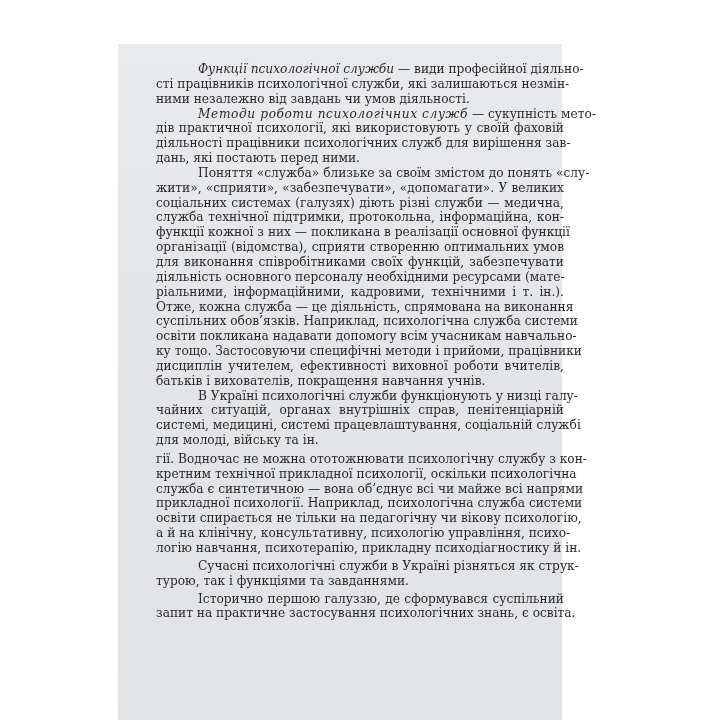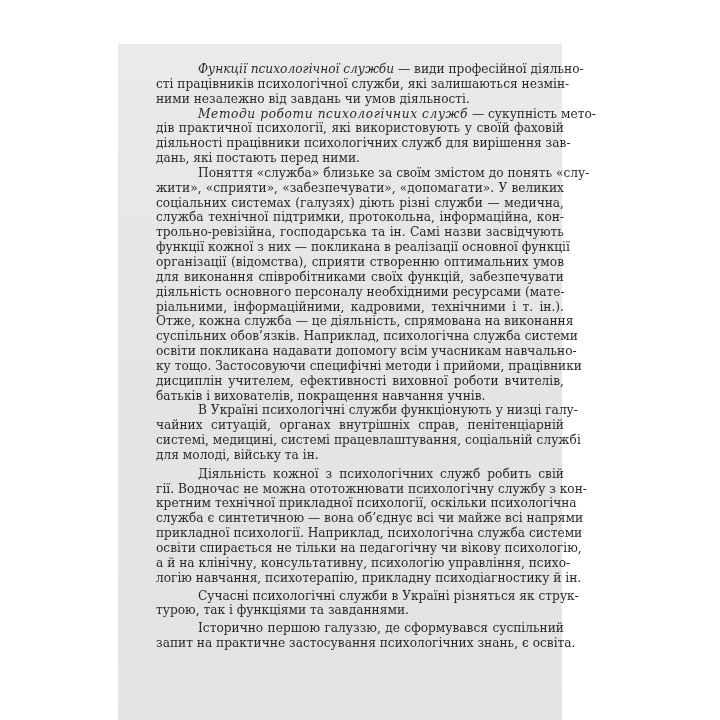--- a/index.html
+++ b/index.html
@@ -87,21 +87,20 @@
       <span class="line">дів практичної психології, які використовують у своїй фаховій</span>
       <span class="line">діяльності працівники психологічних служб для вирішення зав-</span>
       <span class="line last">дань, які постають перед ними.</span>
     </p>
 
     <p class="para">
       <span class="line first">Поняття «служба» близьке за своїм змістом до понять «слу-</span>
       <span class="line">жити», «сприяти», «забезпечувати», «допомагати». У великих</span>
       <span class="line">соціальних системах (галузях) діють різні служби — медична,</span>
       <span class="line">служба технічної підтримки, протокольна, інформаційна, кон-</span>
-      <span class="line">трольно-ревізійна, господарська та ін. Самі назви засвідчують</span>
       <span class="line">функції кожної з них — покликана в реалізації основної функції</span>
       <span class="line">організації (відомства), сприяти створенню оптимальних умов</span>
       <span class="line">для виконання співробітниками своїх функцій, забезпечувати</span>
       <span class="line">діяльність основного персоналу необхідними ресурсами (мате-</span>
       <span class="line">ріальними, інформаційними, кадровими, технічними і т. ін.).</span>
       <span class="line">Отже, кожна служба — це діяльність, спрямована на виконання</span>
       <span class="line">суспільних обов’язків. Наприклад, психологічна служба системи</span>
       <span class="line">освіти покликана надавати допомогу всім учасникам навчально-</span>
       <span class="line">ку тощо. Застосовуючи специфічні методи і прийоми, працівники</span>
       <span class="line">дисциплін учителем, ефективності виховної роботи вчителів,</span>
@@ -109,21 +108,20 @@
     </p>
 
     <p class="para">
       <span class="line first">В Україні психологічні служби функціонують у низці галу-</span>
       <span class="line">чайних ситуацій, органах внутрішніх справ, пенітенціарній</span>
       <span class="line">системі, медицині, системі працевлаштування, соціальній службі</span>
       <span class="line last">для молоді, війську та ін.</span>
     </p>
 
     <p class="para gap-medium">
-      <span class="line first">Діяльність кожної з психологічних служб робить свій</span>
       <span class="line">гії. Водночас не можна ототожнювати психологічну службу з кон-</span>
       <span class="line">кретним технічної прикладної психології, оскільки психологічна</span>
       <span class="line">служба є синтетичною — вона об’єднує всі чи майже всі напрями</span>
       <span class="line">прикладної психології. Наприклад, психологічна служба системи</span>
       <span class="line">освіти спирається не тільки на педагогічну чи вікову психологію,</span>
       <span class="line">а й на клінічну, консультативну, психологію управління, психо-</span>
       <span class="line last">логію навчання, психотерапію, прикладну психодіагностику й ін.</span>
     </p>
 
     <p class="para gap-small">

